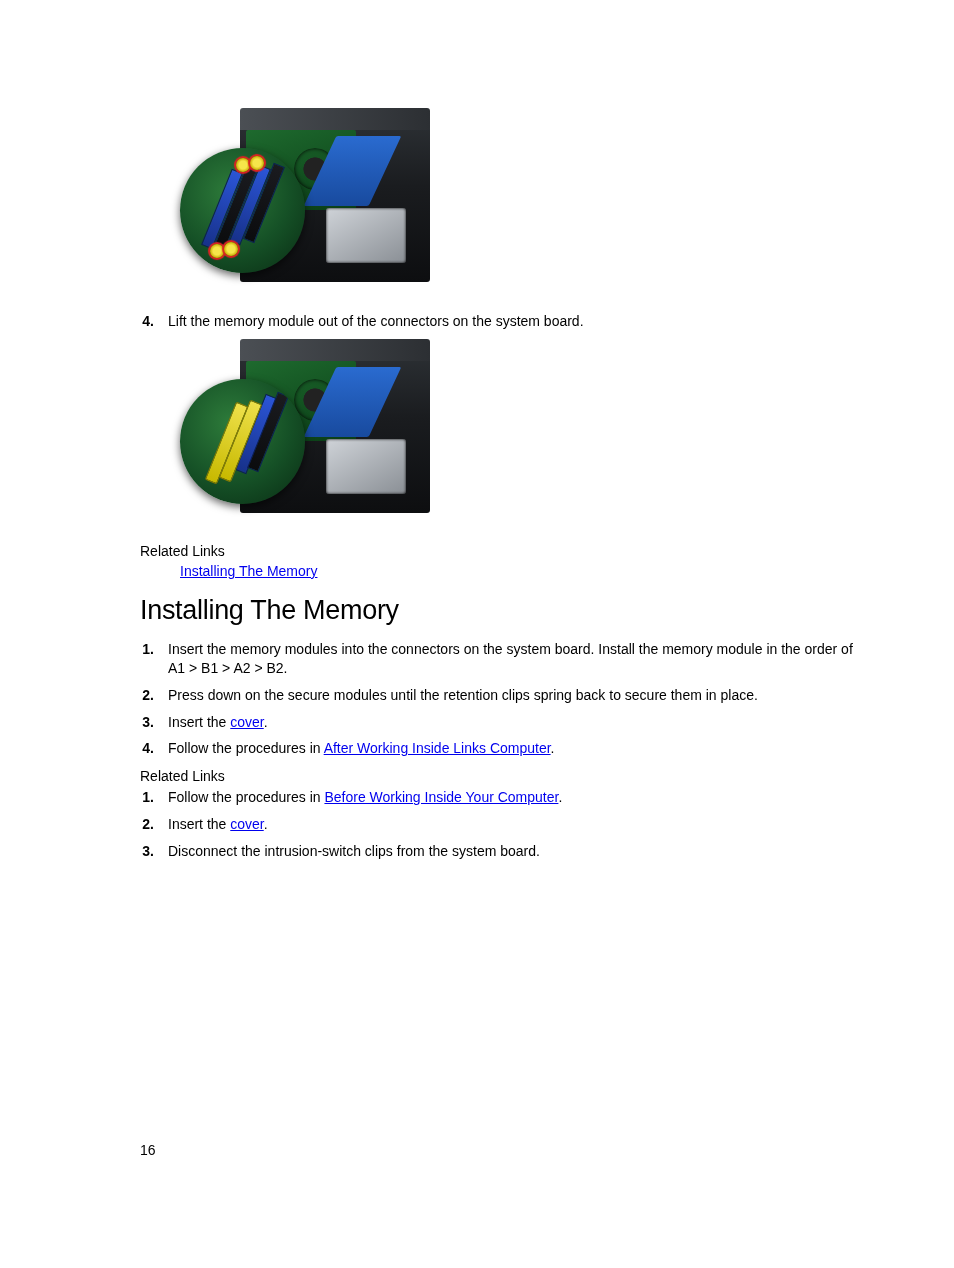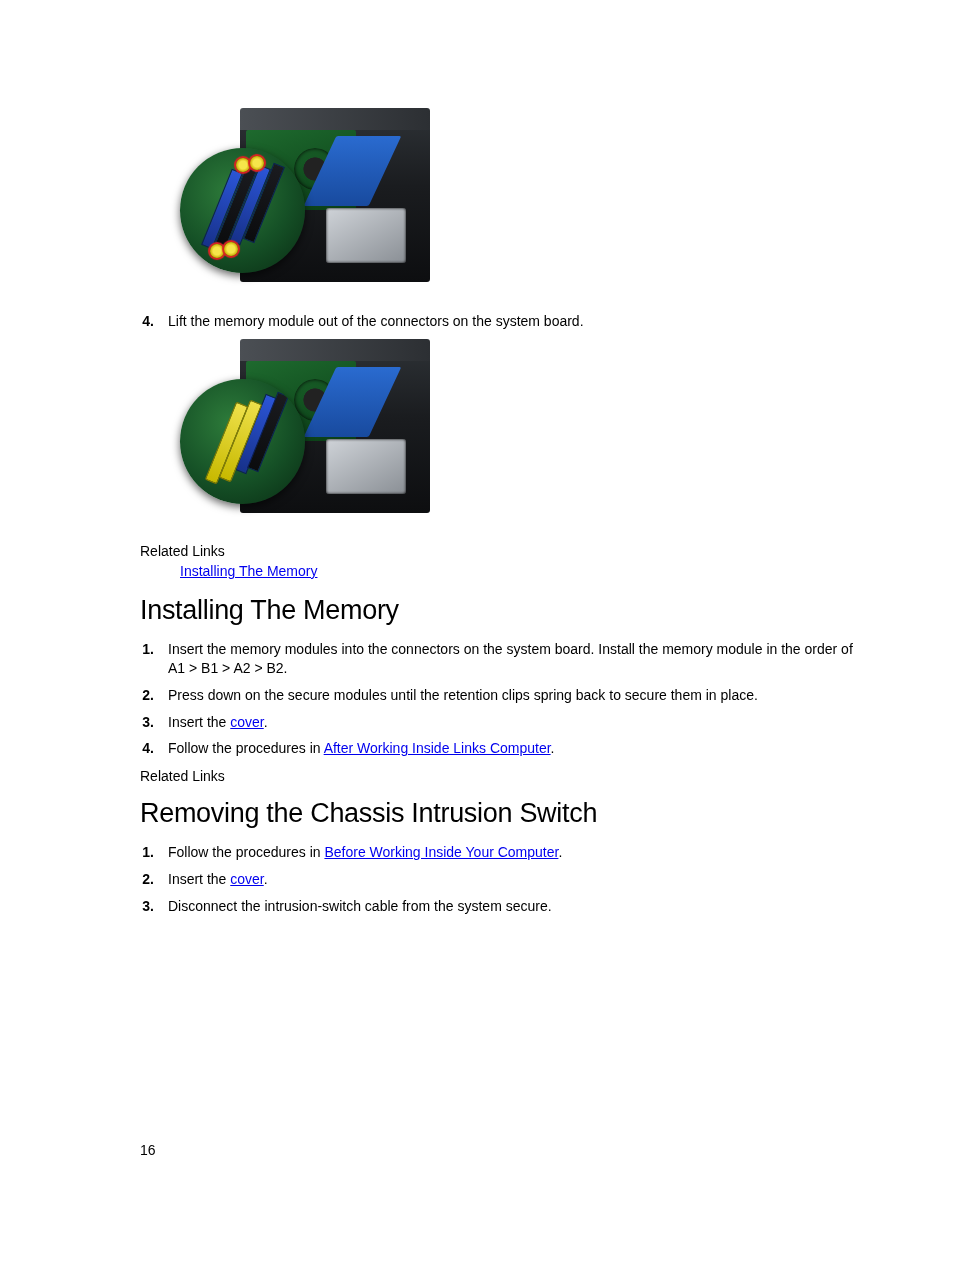--- a/index.html
+++ b/index.html
@@ -213,33 +213,32 @@
   </div>
   <div class="list-row">
     <span class="num">4.</span>
     <span class="txt">
       <span>Follow the procedures in </span><span class="link">After Working Inside Links Computer</span><span>.</span>
     </span>
   </div>
 
   <div class="related-heading">Related Links</div>
 
-  <h2 class="section">Removing the Chassis Intrusion Switch</h2>
 
   <div class="list-row">
     <span class="num">1.</span>
     <span class="txt">
       <span>Follow the procedures in </span><span class="link">Before Working Inside Your Computer</span><span>.</span>
     </span>
   </div>
   <div class="list-row">
     <span class="num">2.</span>
     <span class="txt">
       <span>Insert the </span><span class="link">cover</span><span>.</span>
     </span>
   </div>
   <div class="list-row">
     <span class="num">3.</span>
-    <span class="txt">Disconnect the intrusion-switch cable from the system secure.</span>
+    <span class="txt">Disconnect the intrusion-switch clips from the system board.</span>
   </div>
 
   <div class="page-number">16</div>
 </div>
 
 </body></html>

